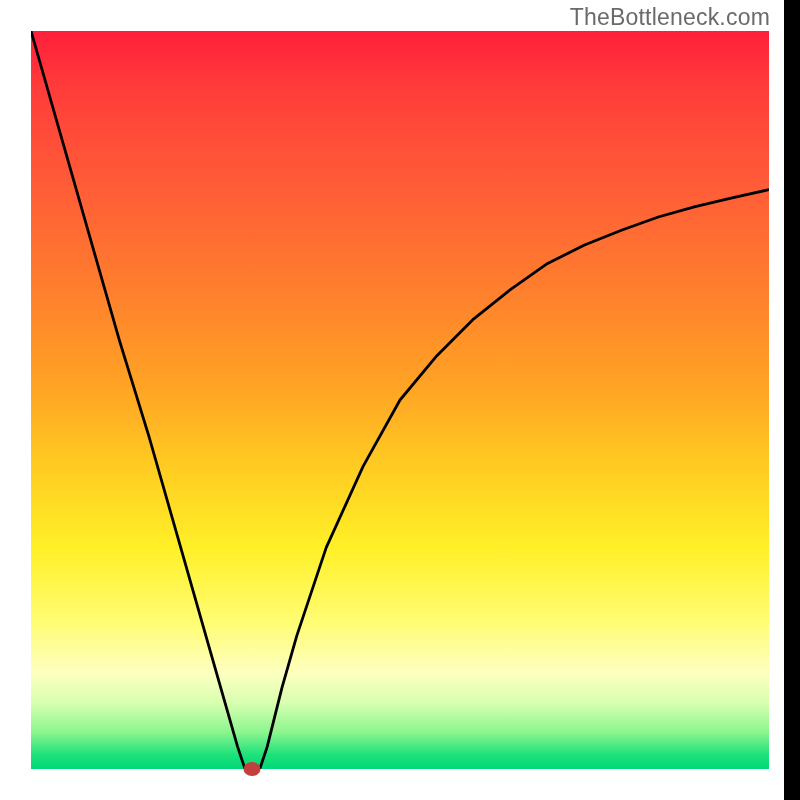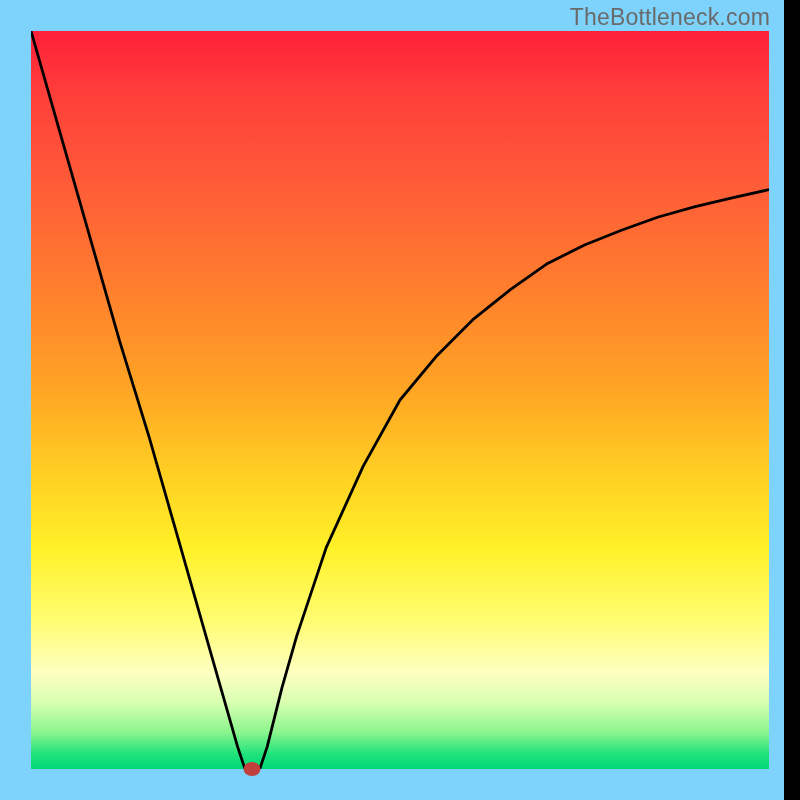--- a/index.html
+++ b/index.html
@@ -8,21 +8,21 @@
     width: 800px;
     height: 800px;
     background: #000;
     overflow: hidden;
     font-family: Arial, Helvetica, sans-serif;
   }
   .frame {
     position: relative;
     width: 784px;
     height: 800px;
-    background: #7dd3fc;
+    background: #ffffff;
   }
   .watermark {
     position: absolute;
     top: 4px;
     right: 14px;
     color: #6a6a6a;
     font-size: 23px;
     font-weight: 500;
     letter-spacing: 0.2px;
     z-index: 10;

